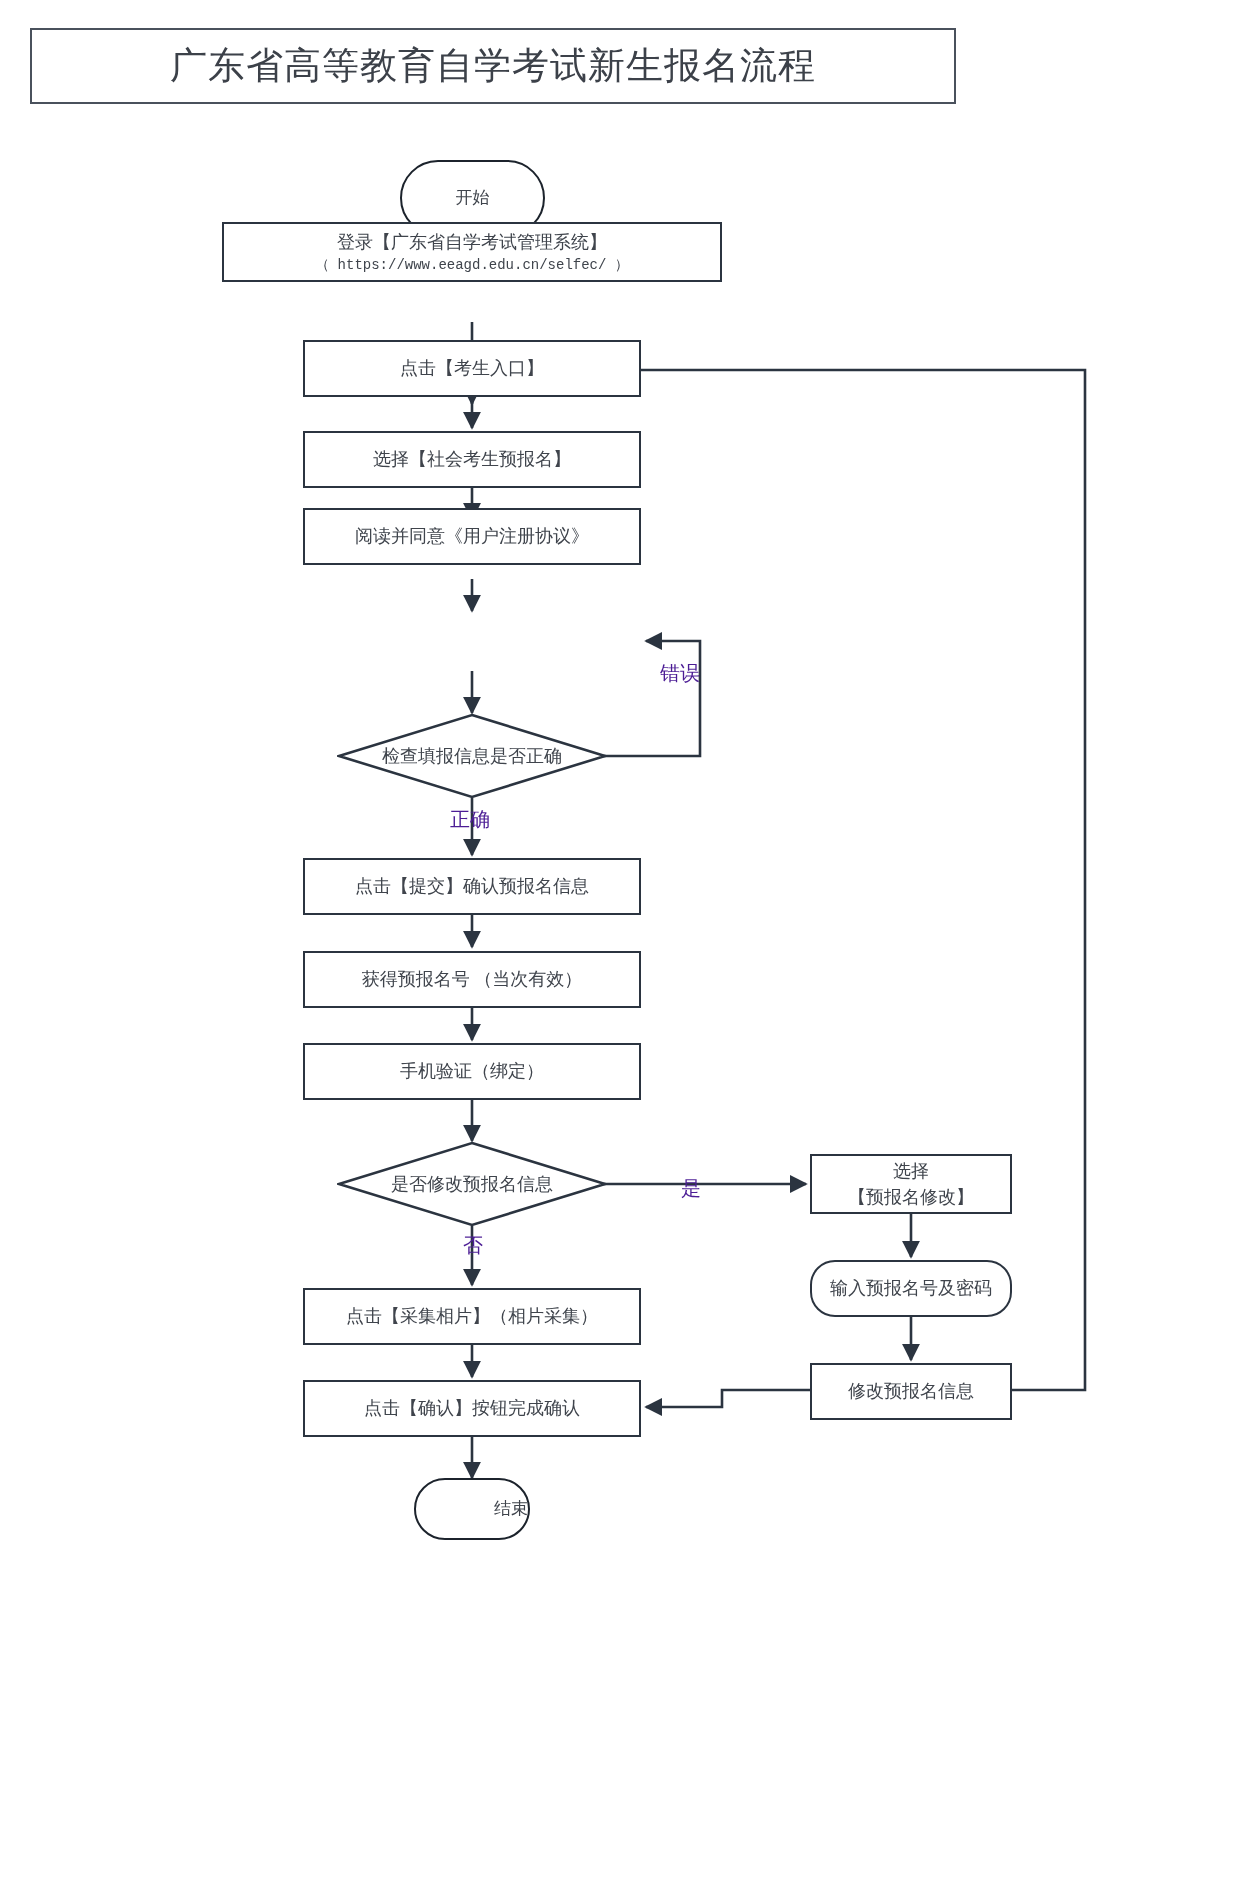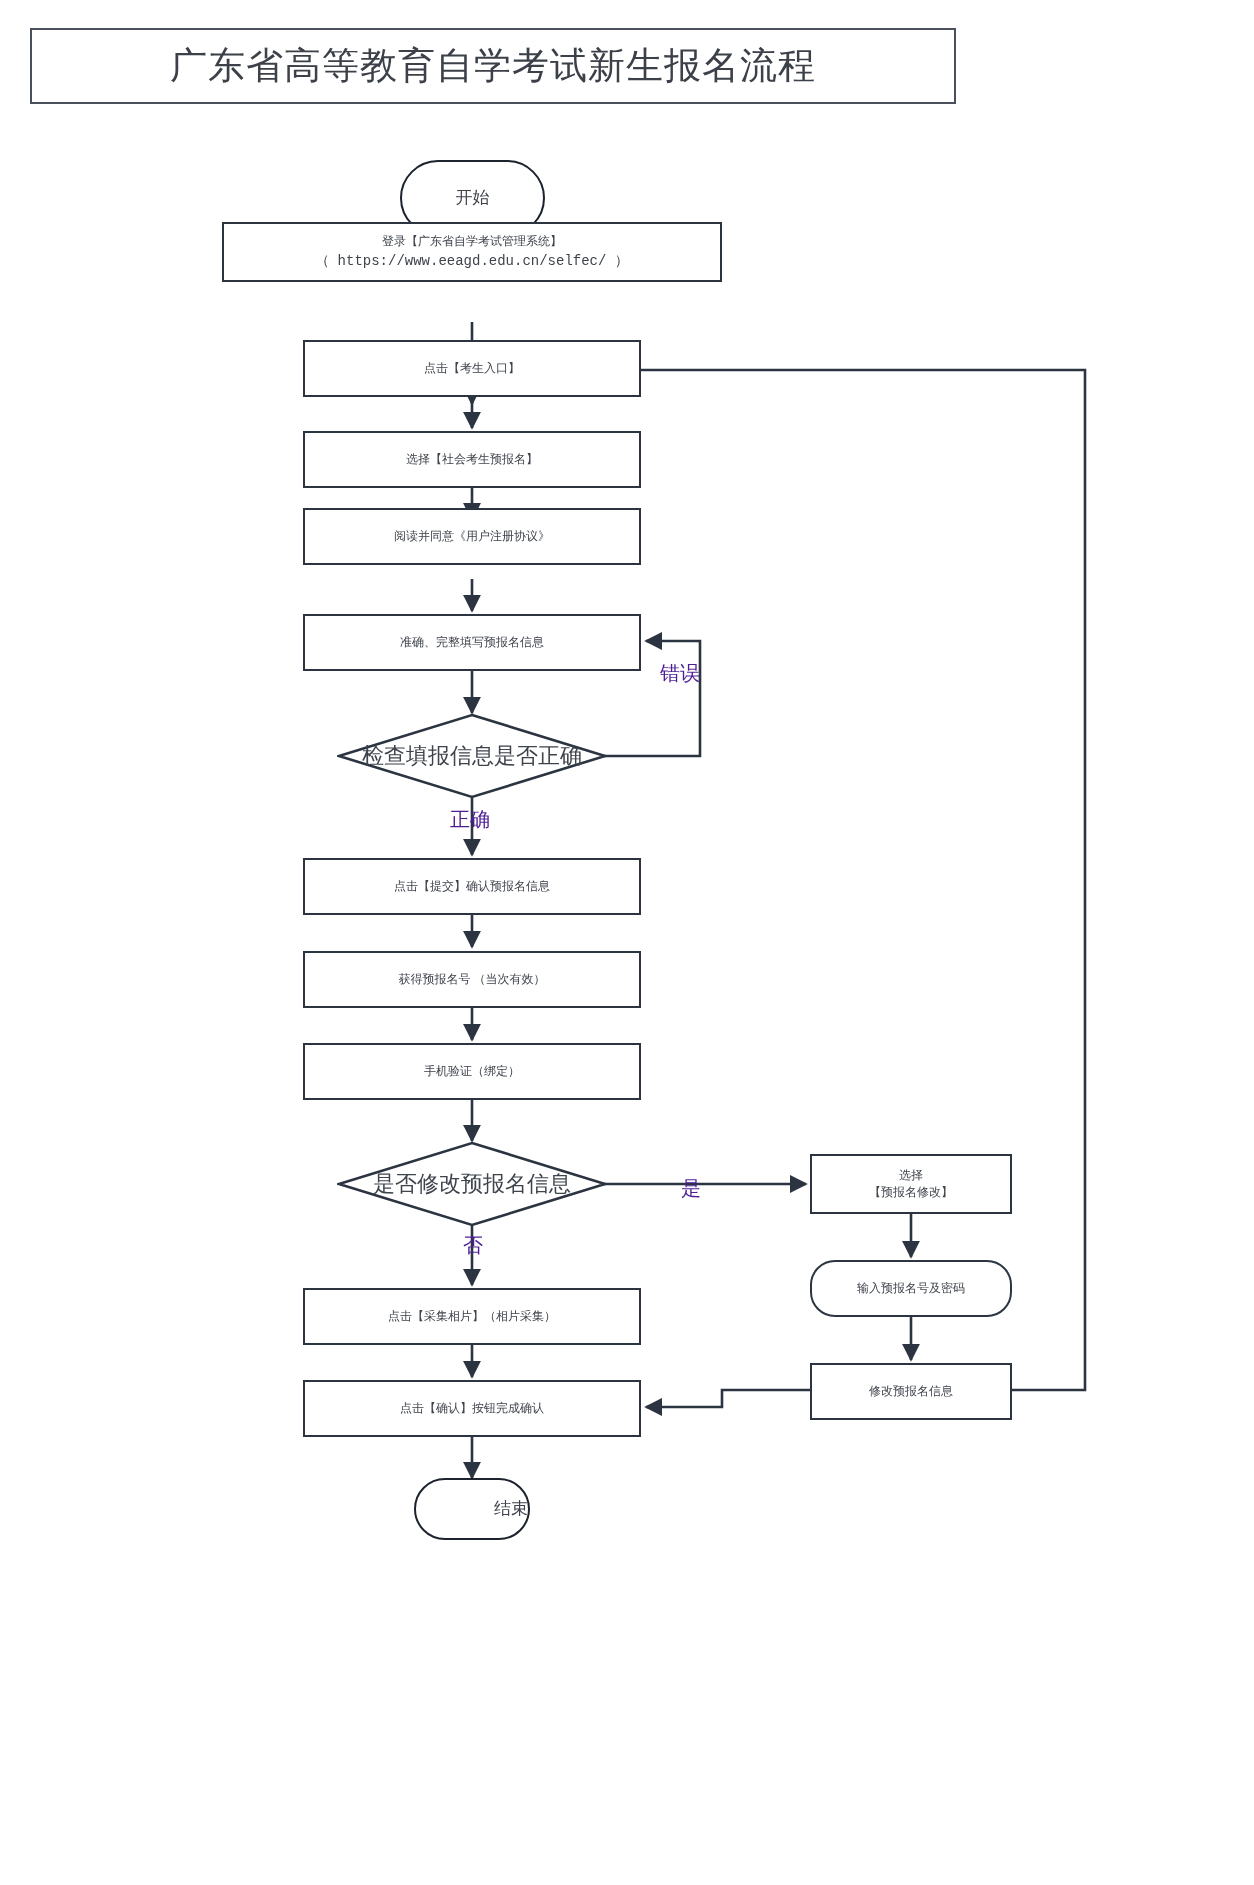--- a/index.html
+++ b/index.html
@@ -7,26 +7,26 @@
        font-family:"Liberation Serif","DejaVu Serif",serif;color:#3a3f47;}
   #canvas{position:absolute;left:0;top:0;width:1000px;height:1885px;}
   svg.edges{position:absolute;left:0;top:0;width:1254px;height:1885px;pointer-events:none;}
 
   .node{position:absolute;box-sizing:border-box;display:flex;align-items:center;
         justify-content:center;text-align:center;background:#ffffff;}
   .rect{border:2px solid #2b3440;}
   .title-box{border:2px solid #4a515c;display:flex;align-items:center;justify-content:center;}
   .title-text{font-size:37px;letter-spacing:1px;color:#3c4149;white-space:nowrap;}
   .term{border:2.5px solid #1c232c;border-radius:40px;}
-  .node-text{font-size:12px;line-height:1.45;color:#3f444c;white-space:pre-line;}
+  .node-text{font-size:18px;line-height:1.45;color:#3f444c;white-space:pre-line;}
   .node-text.mono{font-family:"Liberation Mono","DejaVu Sans Mono",monospace;font-size:14px;}
   .term .node-text{font-size:17px;}
   .diamond-wrap{position:absolute;}
   .diamond-wrap .dlabel{position:absolute;left:0;top:0;width:100%;height:100%;
-        display:flex;align-items:center;justify-content:center;font-size:22px;color:#3f444c;
+        display:flex;align-items:center;justify-content:center;font-size:18px;color:#3f444c;
         white-space:nowrap;}
   .edge-label{position:absolute;font-size:20px;color:#4c1d95;background:transparent;
         white-space:nowrap;}
 </style>
 </head>
 <body>
 
 <div id="canvas">
 
   <svg class="edges" viewBox="0 0 1254 1885" xmlns="http://www.w3.org/2000/svg">
@@ -95,23 +95,20 @@
   </div>
 
   <div class="node rect" style="left:303px;top:431px;width:338px;height:57px;">
     <span class="node-text">选择【社会考生预报名】</span>
   </div>
 
   <div class="node rect" style="left:303px;top:508px;width:338px;height:57px;">
     <span class="node-text">阅读并同意《用户注册协议》</span>
   </div>
 
-  <div class="node rect" style="left:303px;top:614px;width:338px;height:57px;">
-    <span class="node-text">准确、完整填写预报名信息</span>
-  </div>
 
   <div class="diamond-wrap" style="left:337px;top:713px;width:270px;height:86px;">
     <svg width="270" height="86" viewBox="0 0 270 86" xmlns="http://www.w3.org/2000/svg">
       <polygon points="135,2 268,43 135,84 2,43" fill="#ffffff" stroke="#2b3440" stroke-width="2.6"></polygon>
     </svg>
     <span class="dlabel">检查填报信息是否正确</span>
   </div>
 
   <div class="node rect" style="left:303px;top:858px;width:338px;height:57px;">
     <span class="node-text">点击【提交】确认预报名信息</span>

